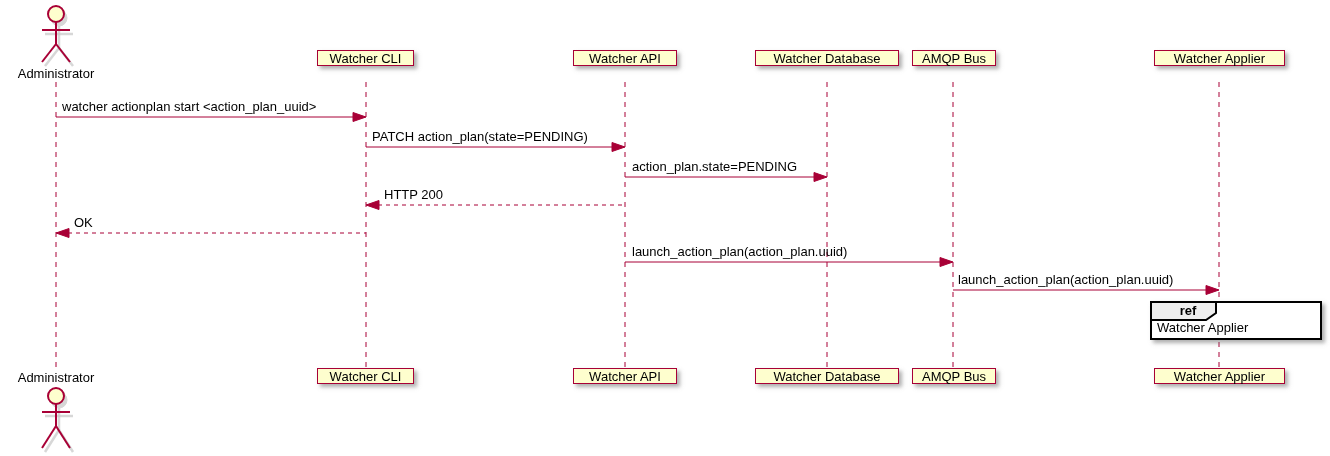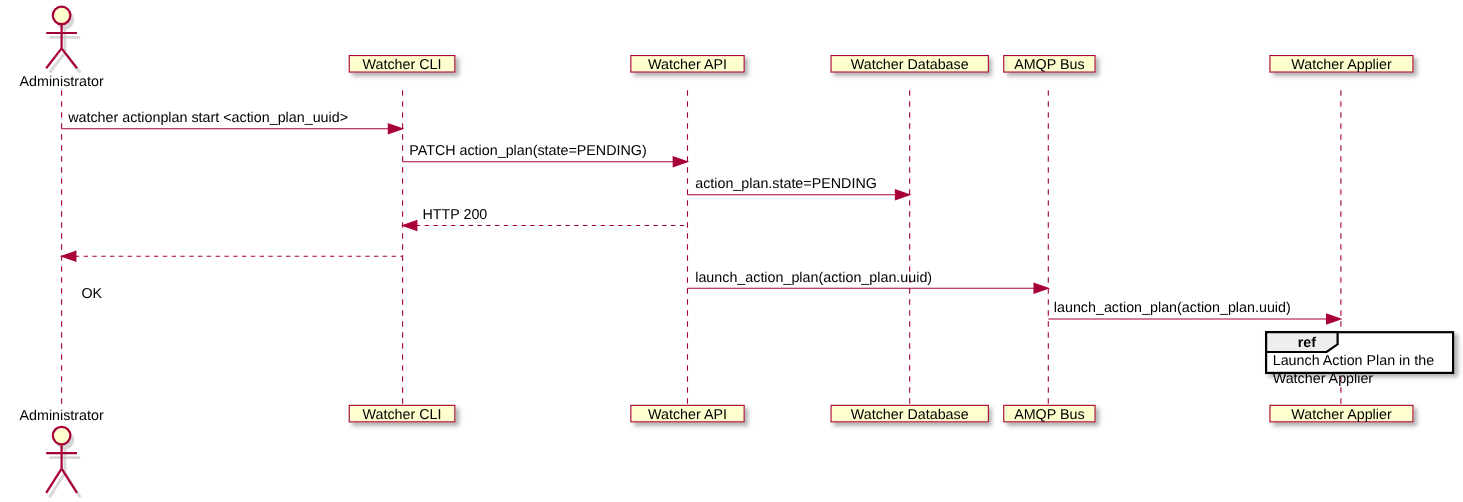--- a/index.html
+++ b/index.html
@@ -117,28 +117,27 @@
   <div class="pbox" style="left:317px;top:368px;width:97px;">Watcher CLI</div>
   <div class="pbox" style="left:573px;top:368px;width:104px;">Watcher API</div>
   <div class="pbox" style="left:755px;top:368px;width:144px;">Watcher Database</div>
   <div class="pbox" style="left:912px;top:368px;width:84px;">AMQP Bus</div>
   <div class="pbox" style="left:1154px;top:368px;width:131px;">Watcher Applier</div>
 
   <div class="msg" style="left:62px;top:99px;">watcher actionplan start &lt;action_plan_uuid&gt;</div>
   <div class="msg" style="left:372px;top:129px;">PATCH action_plan(state=PENDING)</div>
   <div class="msg" style="left:632px;top:159px;">action_plan.state=PENDING</div>
   <div class="msg" style="left:384px;top:187px;">HTTP 200</div>
-  <div class="msg" style="left:74px;top:215px;margin-top:44px;">OK</div>
+  <div class="msg" style="left:74px;top:215px;">OK</div>
   <div class="msg" style="left:632px;top:244px;">launch_action_plan(action_plan.uuid)</div>
   <div class="msg" style="left:958px;top:272px;">launch_action_plan(action_plan.uuid)</div>
 
   <div class="ref">
     <svg class="ref-tab-svg" width="72" height="22">
       <path d="M1,1 H66 V12 L56,19 H1 Z" fill="#EEEEEE" stroke="#000000" stroke-width="2"></path>
     </svg>
     <div class="ref-tab-label">ref</div>
     <div class="ref-body">
-      <div>Launch Action Plan in the</div>
       <div>Watcher Applier</div>
     </div>
   </div>
 
 </div>
 
 </body></html>

